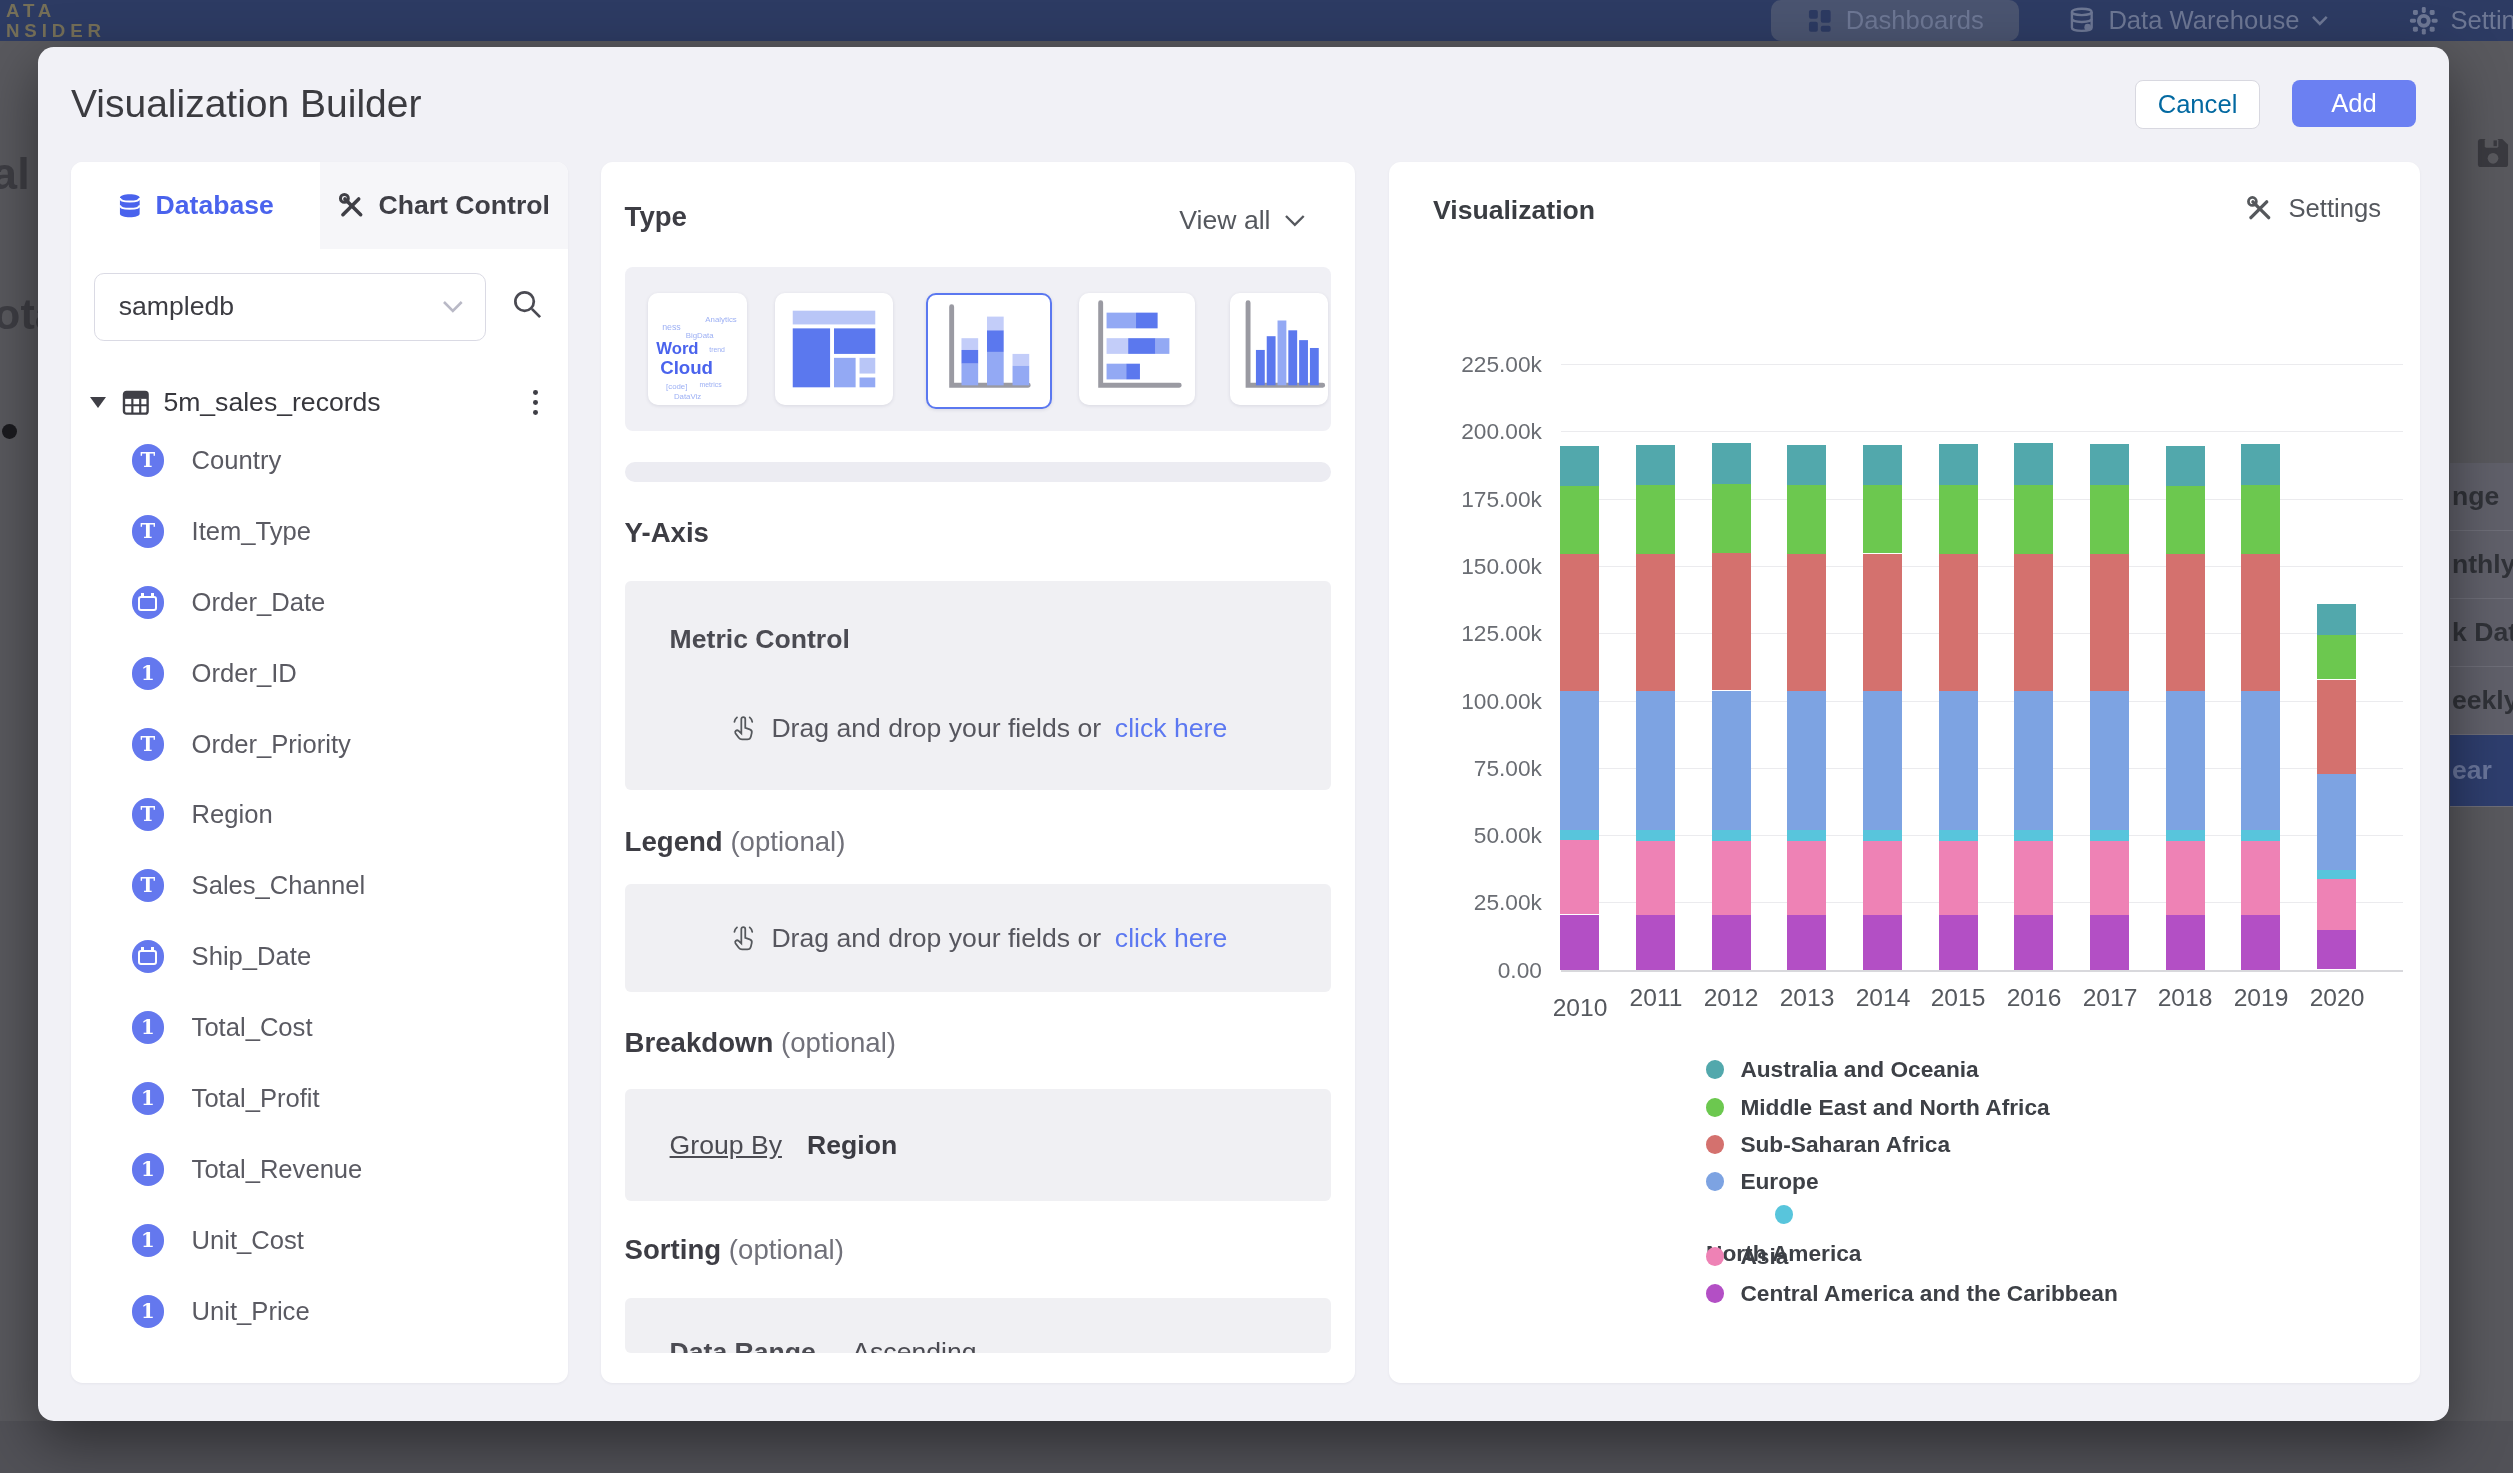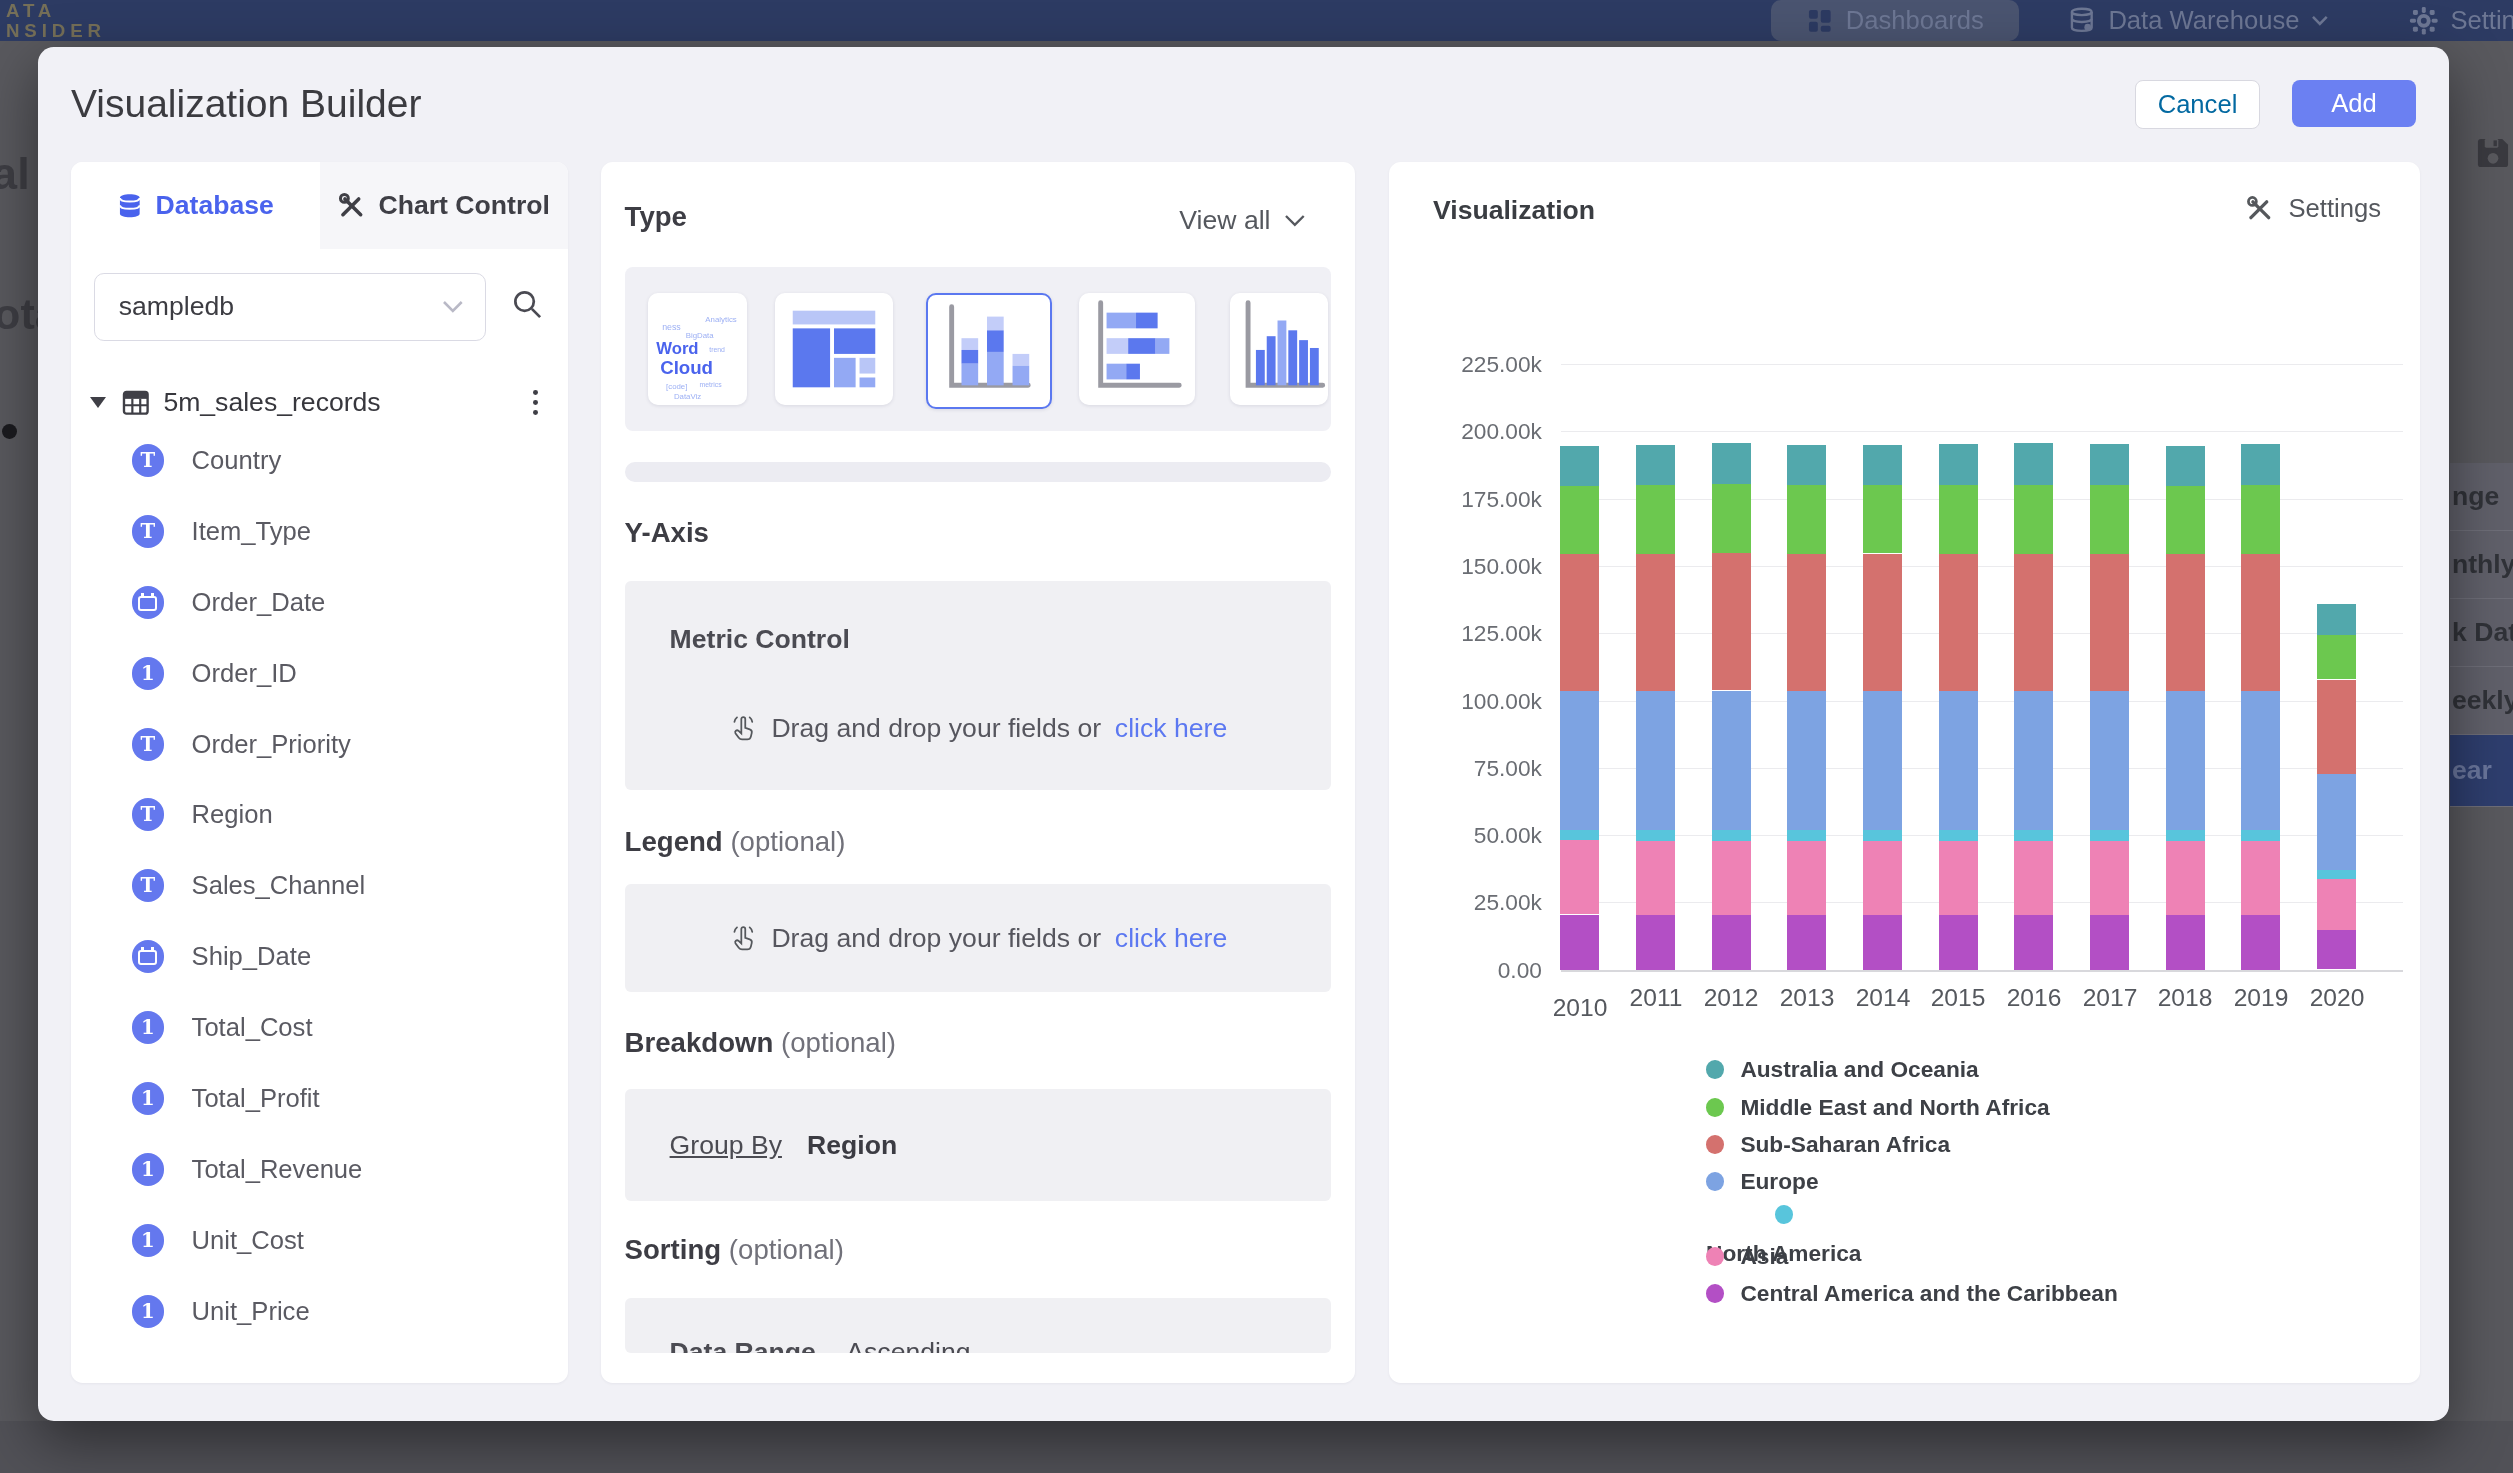--- a/index.html
+++ b/index.html
@@ -76,21 +76,21 @@
   #legend-box{top:722px;height:108px}
   #breakdown-label{left:23.6px;top:865px}
   #group-box{top:927px;height:112px}
   #group-row{position:absolute;left:45px;top:41px;font-size:26.6px}
   #group-by{color:#4b4b52;text-decoration:underline;cursor:pointer}
   #group-val{font-weight:700;color:#3b3b42;margin-left:17.7px}
   #sorting-label{left:23.6px;top:1072px}
   #sort-box{top:1136px;height:55px;overflow:hidden}
   #sort-row{position:absolute;left:45px;top:39px;font-size:26.6px;white-space:nowrap}
   #sort-field{font-weight:700;color:#4b4b52}
-  #sort-val{color:#4b4b52;margin-left:23px}
+  #sort-val{color:#4b4b52;margin-left:29px}
 
   
   #viz-header{left:44px;top:33px;font-size:26.6px;font-weight:600;color:#3a3d42}
   #viz-settings{right:39px;top:31.5px;display:flex;align-items:center;gap:13.8px;font-size:25.6px;color:#55585e;cursor:pointer}
   #chart-title{top:116px;left:593px;transform:translateX(-50%);font-size:33px;color:#56585e;white-space:nowrap}
   .gridline{position:absolute;height:1px;background:#ebebee}
   .gridline.zero{height:2px;background:#d8d8dc}
   .ytick{position:absolute;width:148px;text-align:right;font-size:22.7px;color:#6a6d73;transform:translateY(-50%)}
   .xtick{position:absolute;font-size:24.6px;color:#55585e;transform:translateX(-50%)}
   .seg{position:absolute}

